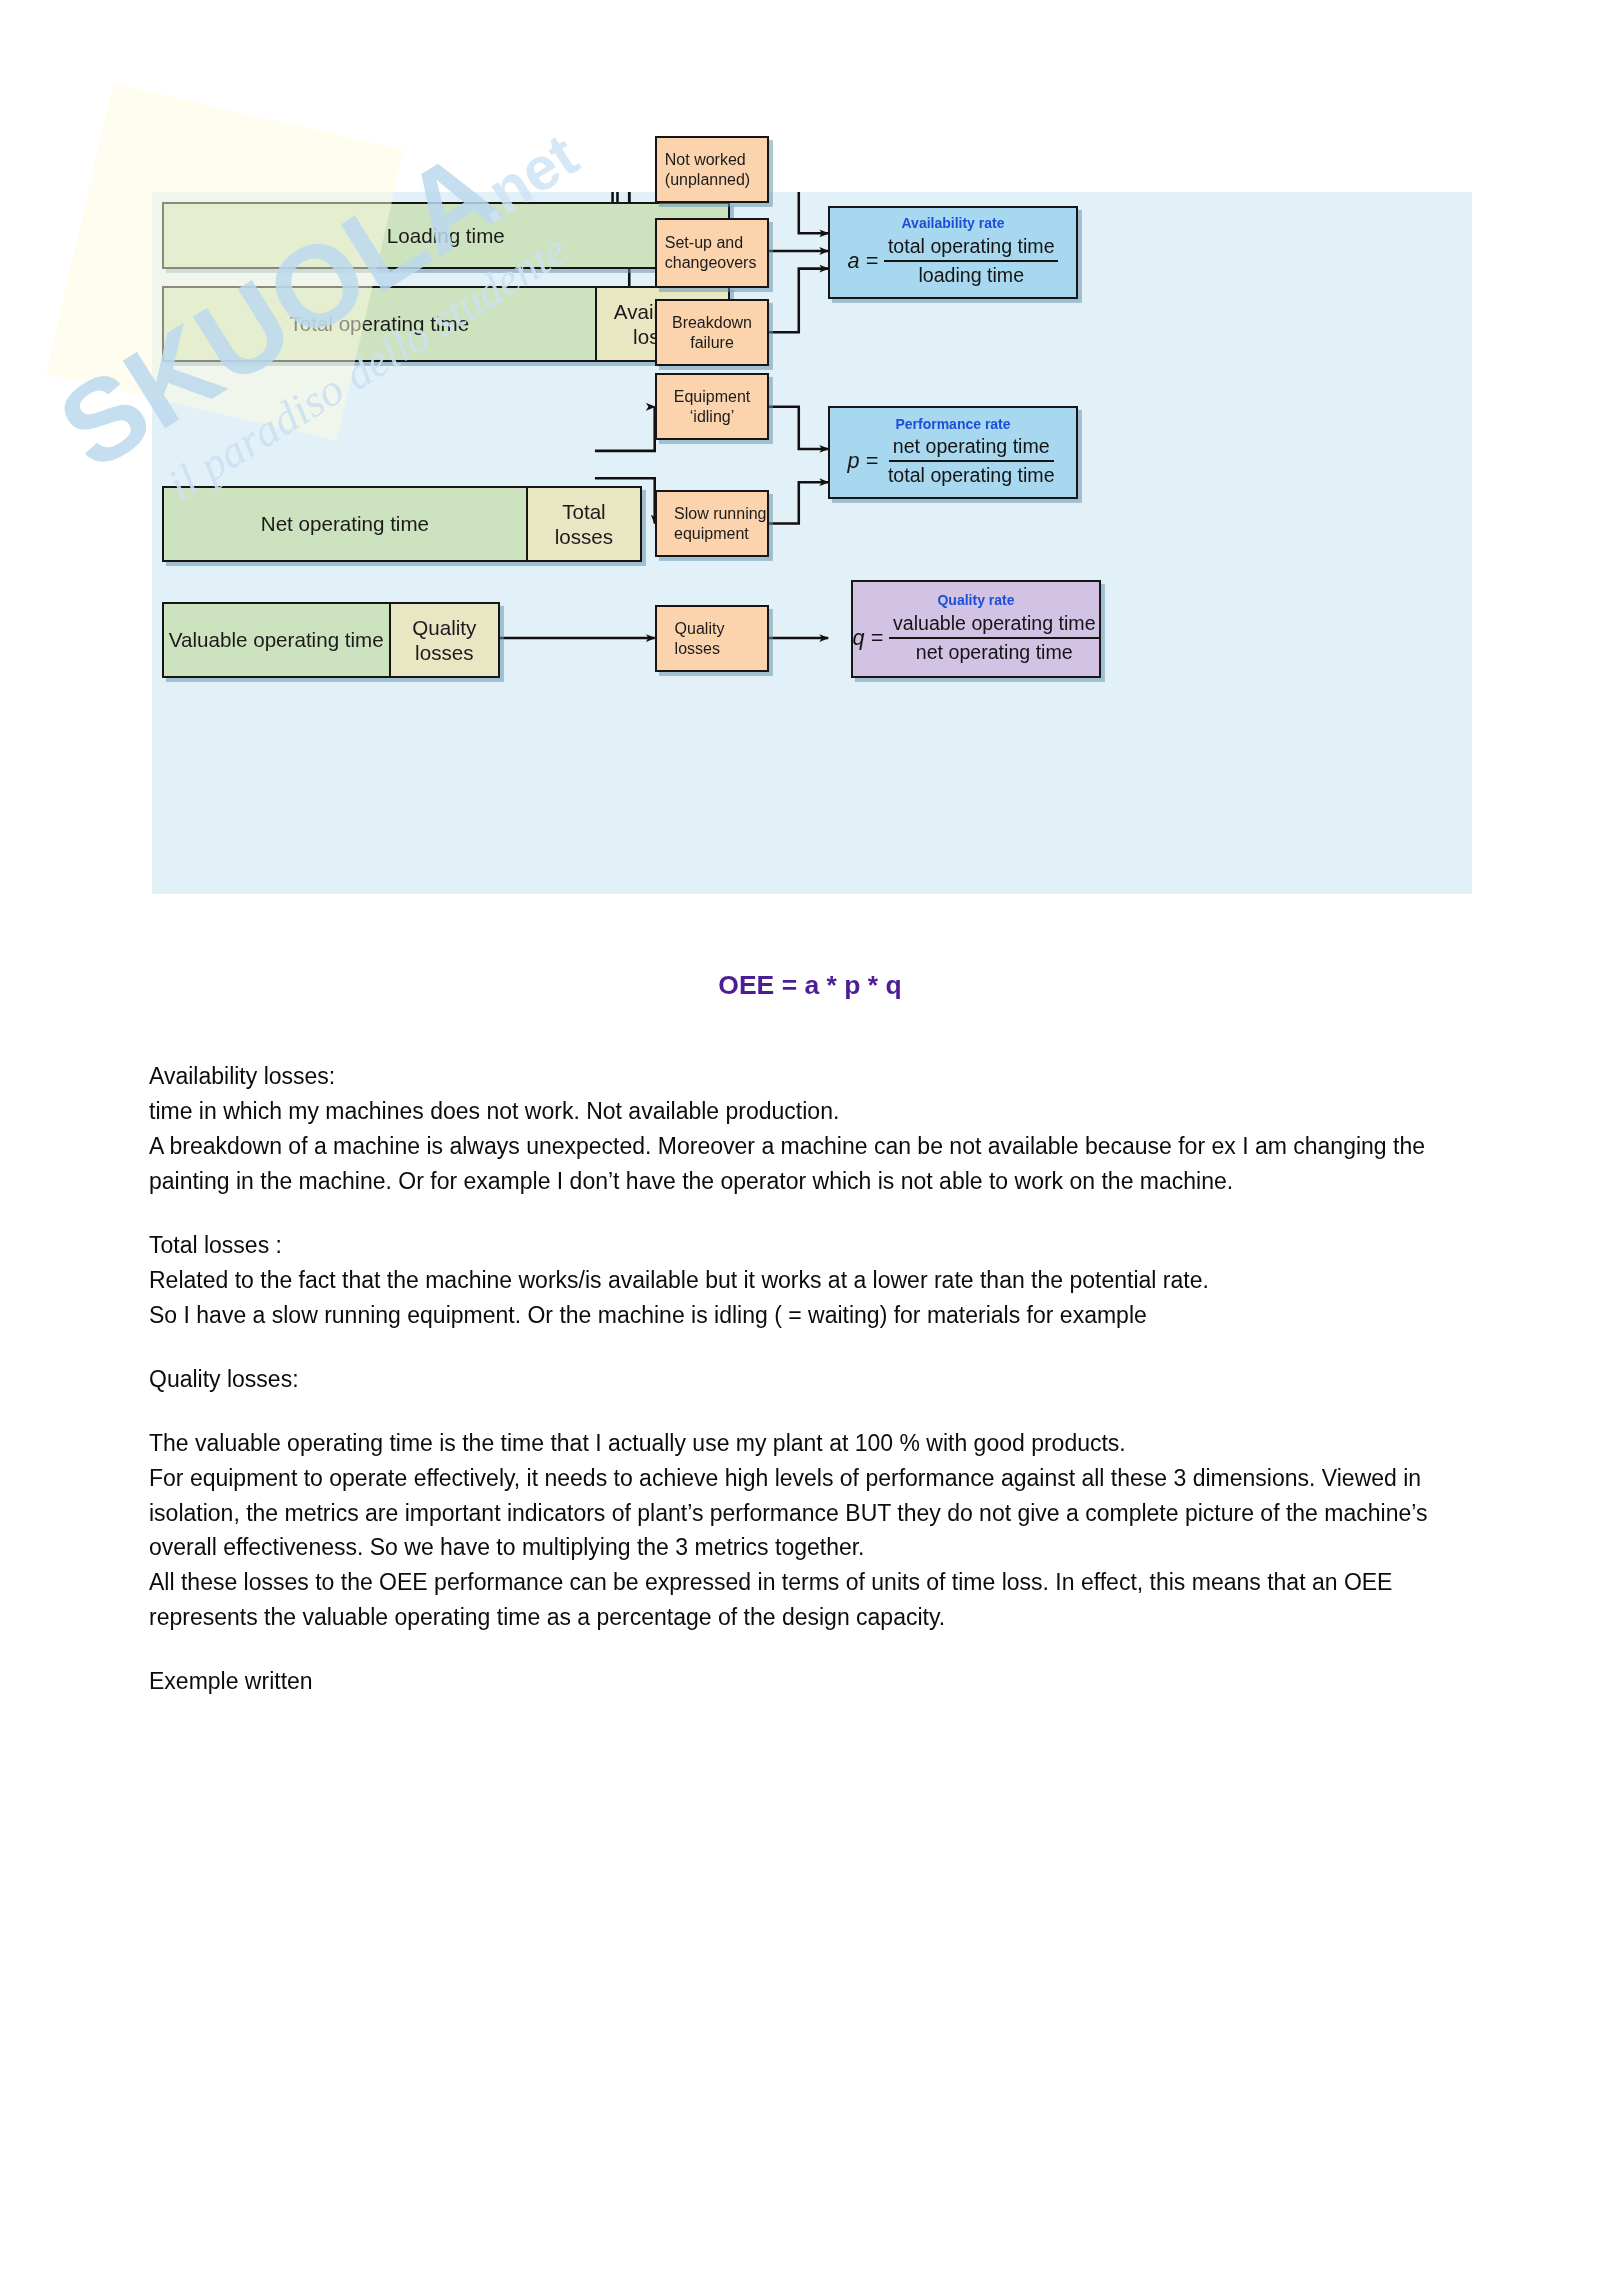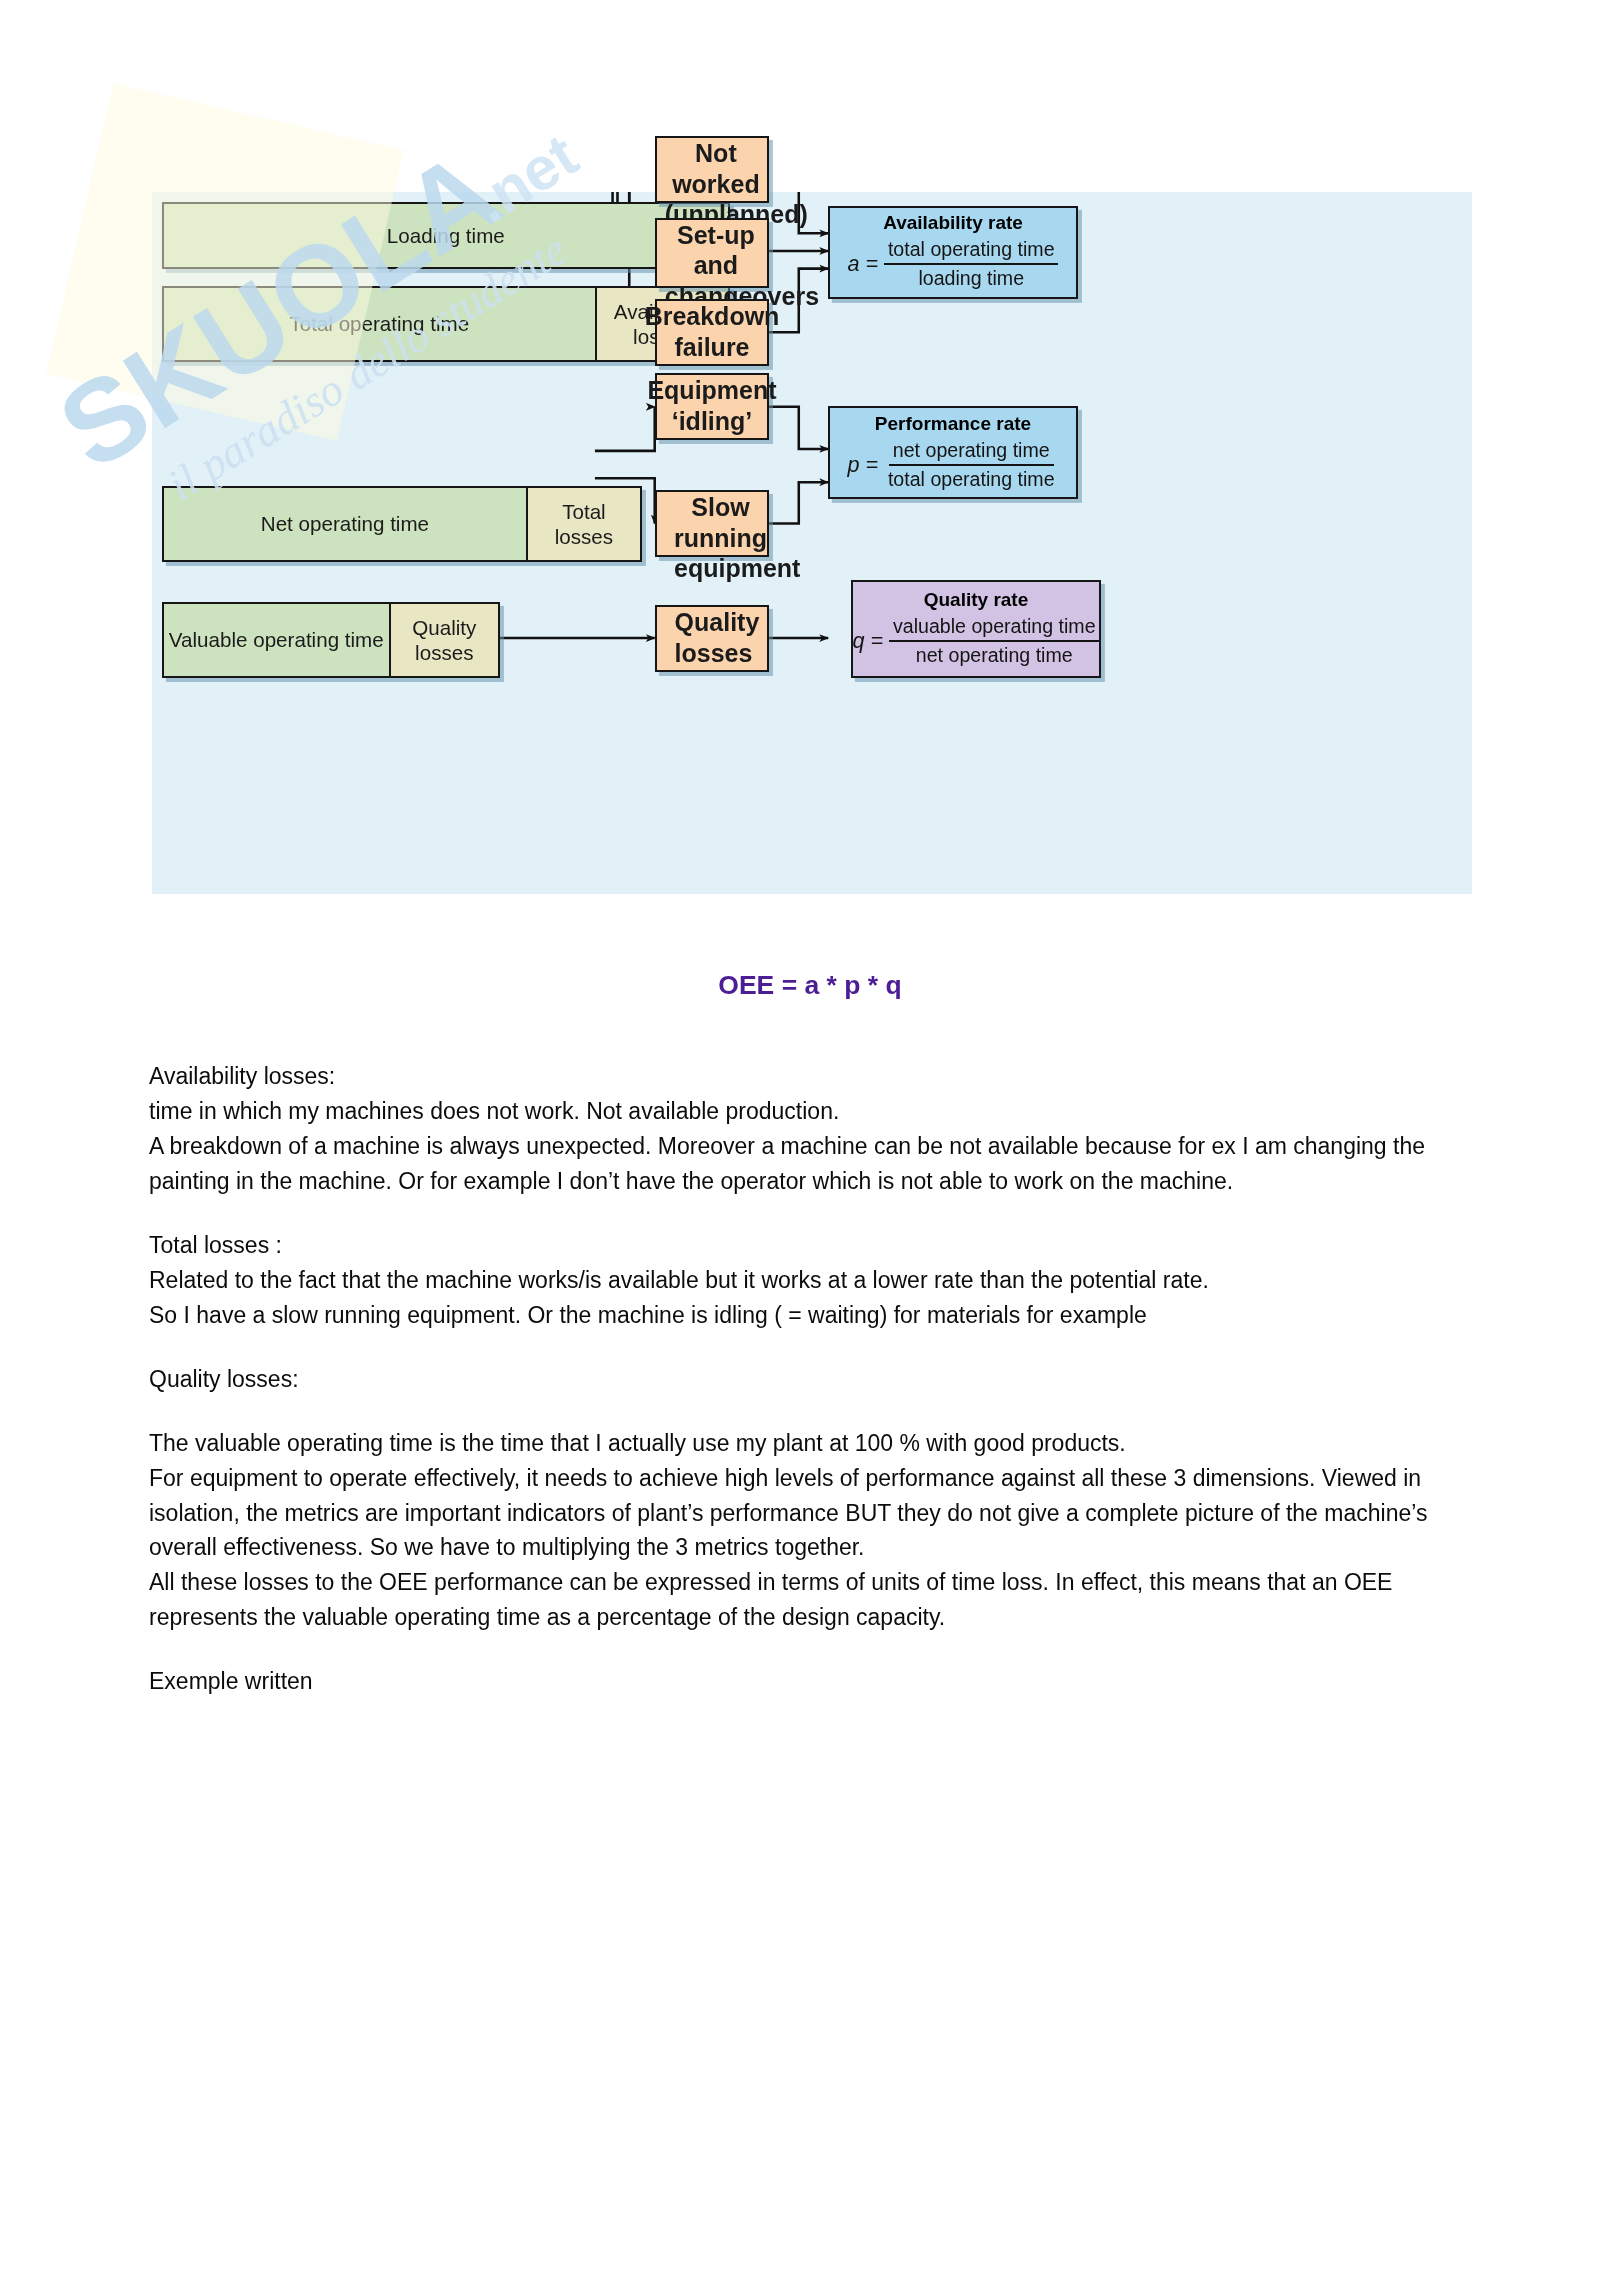--- a/index.html
+++ b/index.html
@@ -37,27 +37,26 @@
     background: #e2f0f8;
     z-index: 2;
   }
 
   .dgm-box {
     position: absolute;
     box-sizing: border-box;
     border: 2px solid #161616;
     display: flex;
     align-items: center;
-    justify-content: flex-start;
+    justify-content: center;
     text-align: center;
-    font-size: 25px;
+    font-size: 16px;
     color: #1b1b1b;
     line-height: 1.22;
     box-shadow: 3.9px 3.9px 0 rgba(104,150,175,0.55);
-    font-weight: bold;
   }
 
   .green     { background: #cde3bf; }
   .tan       { background: #e9e6c4; }
   .orange    { background: #fbd4ae; }
   .bluebox   { background: #a8d8ef; }
   .purplebox { background: #d2c2e4; }
 
   
   .bar {
@@ -86,22 +85,22 @@
     border: 2px solid #161616;
     box-shadow: 3.9px 3.9px 0 rgba(104,150,175,0.55);
     display: flex;
     flex-direction: column;
     align-items: center;
     justify-content: center;
     padding: 5.9px 9.8px 7.8px 9.8px;
   }
   .rate-title {
     font-weight: bold;
-    font-size: 19px;
-    color: #000000;
+    font-size: 14px;
+    color: #1d4ed8;
     margin-bottom: 3.9px;
     text-align:right;
   }
   .formula-row {
     display: flex;
     align-items: center;
     justify-content: center;
     width: 100%;
   }
   .formula-var {

